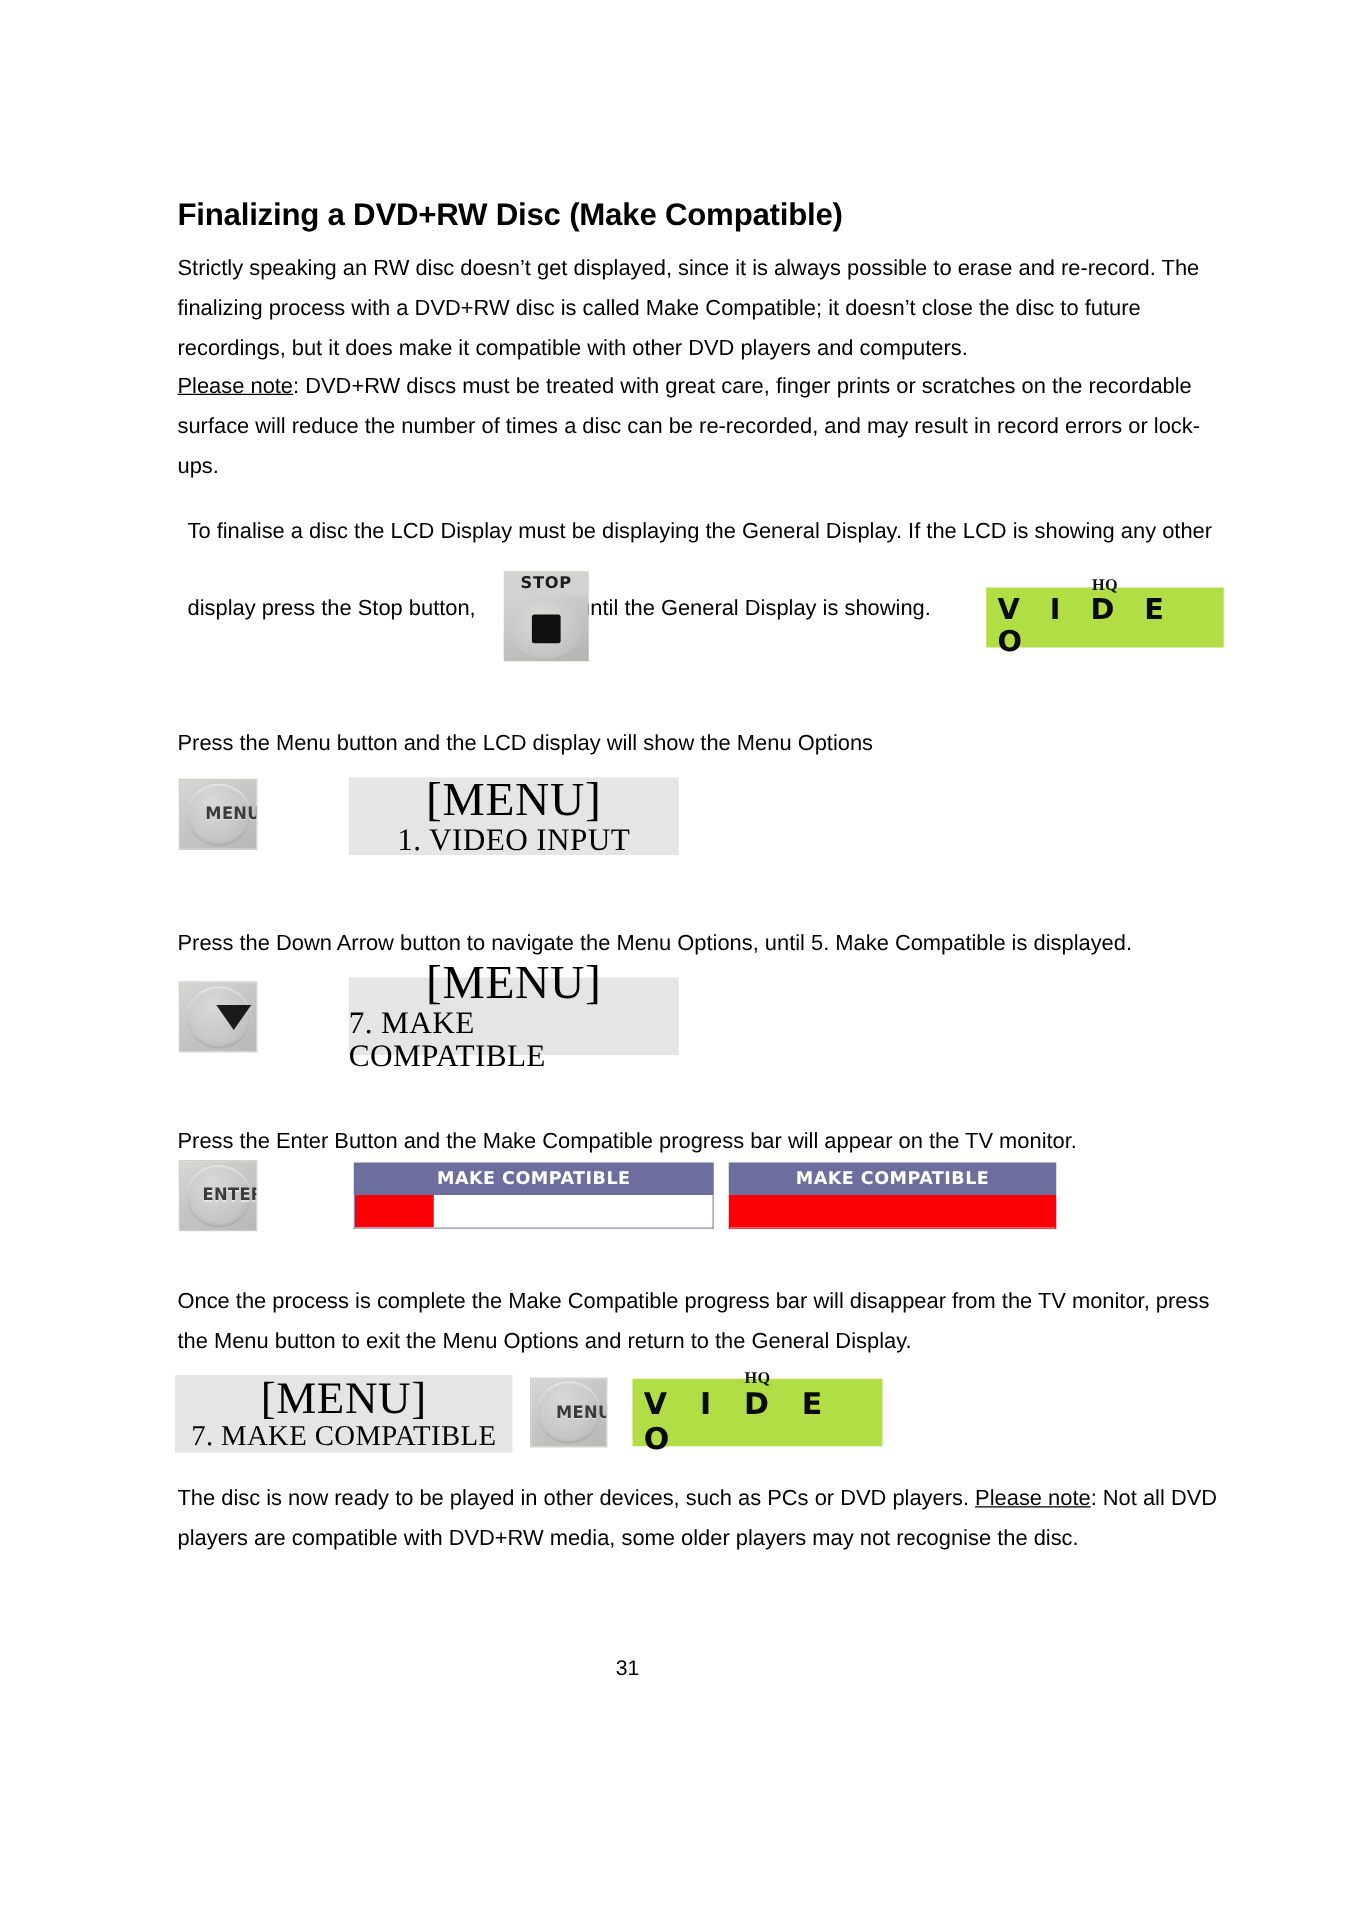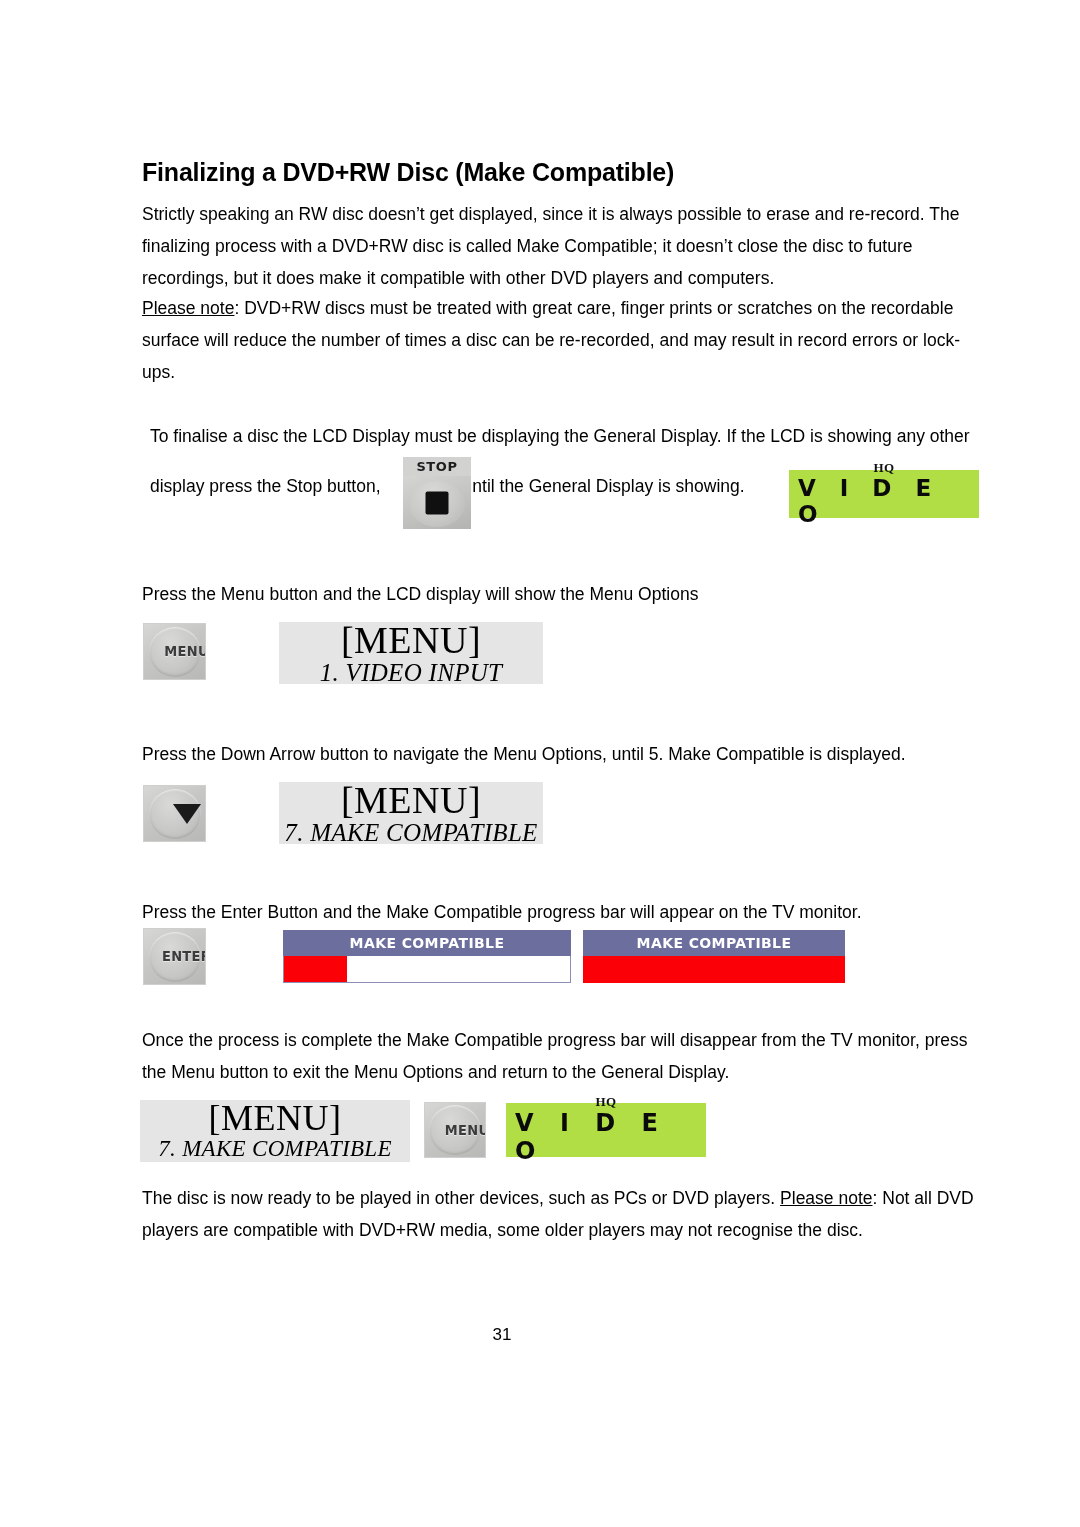--- a/index.html
+++ b/index.html
@@ -39,21 +39,21 @@
     font-size: 17.5px;
     line-height: 32px;
     color: #000;
   }
 
   .u { text-decoration: underline; }
 
   
   #p-intro  { left: 142px; top: 198px;  width: 840px; }
   #p-note   { left: 142px; top: 292px;  width: 845px; }
-  #p-lcd    { left: 150px; top: 420px;  width: 840px; }
+  #p-lcd    { left: 150px; top: 408px;  width: 840px; }
   #p-menu   { left: 142px; top: 578px;  width: 700px; }
   #p-down   { left: 142px; top: 738px;  width: 800px; }
   #p-enter  { left: 142px; top: 896px;  width: 800px; }
   #p-once   { left: 142px; top: 1024px; width: 845px; }
   #p-final  { left: 142px; top: 1182px; width: 845px; }
 
   
   .inline-row {
     position: absolute;
     display: flex;
@@ -216,21 +216,20 @@
   }
   .lcd-yellow .l1 {
     font-size: 38px;
     line-height: 38px;
     letter-spacing: 0.5px;
   }
   .lcd-yellow .l2 {
     font-size: 25px;
     line-height: 27px;
     letter-spacing: 0.3px;
-    font-style: italic;
   }
 
   #lcd-menu-1 { left: 279px; top: 622px; width: 264px; height: 62px; }
   #lcd-menu-2 { left: 279px; top: 782px; width: 264px; height: 62px; }
   #lcd-menu-3 { left: 140px; top: 1100px; width: 270px; height: 62px; }
   #lcd-menu-3 .l1 { font-size: 36px; line-height: 36px; }
   #lcd-menu-3 .l2 { font-size: 23px; line-height: 26px; }
 
   
   .progress {

